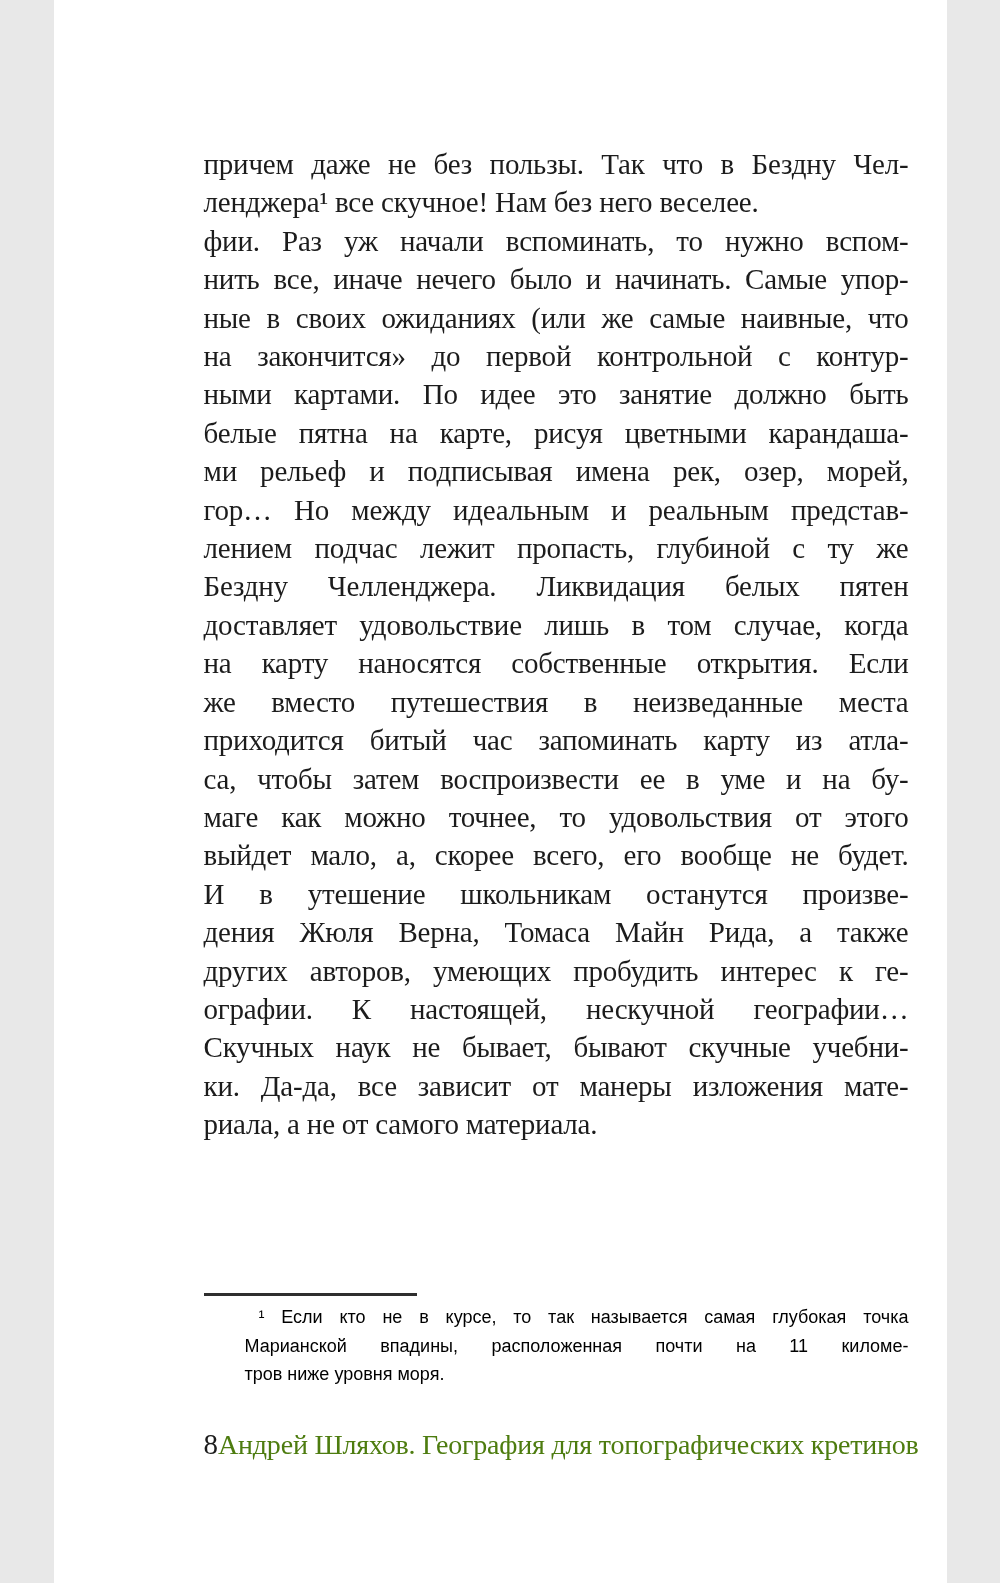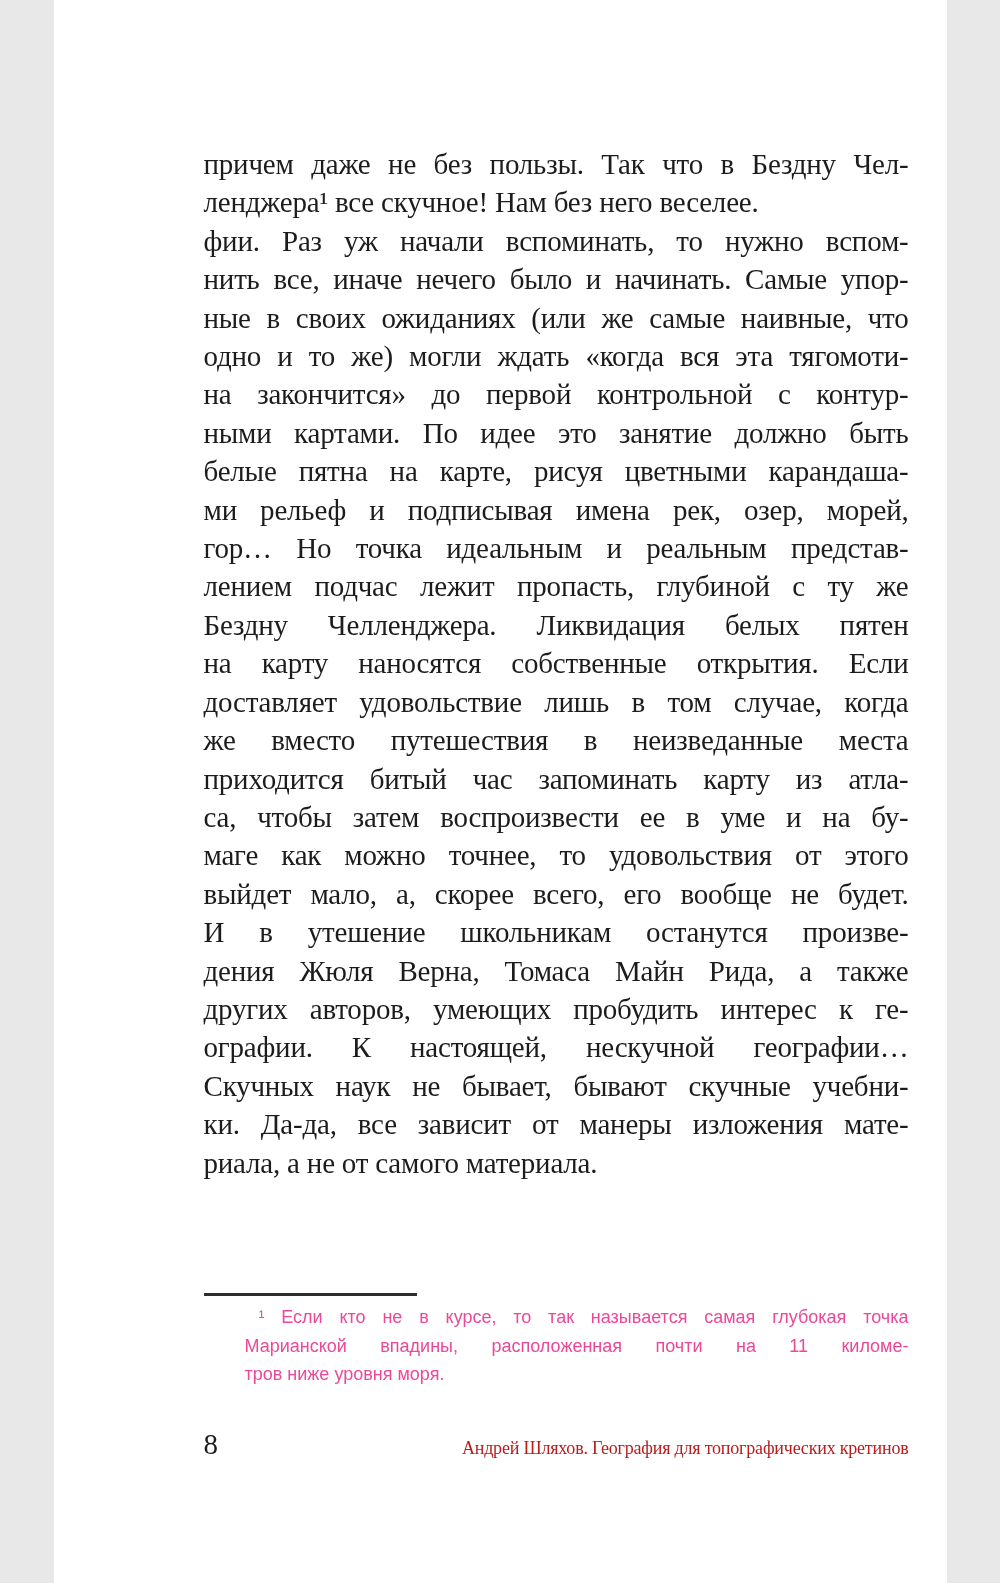--- a/index.html
+++ b/index.html
@@ -40,21 +40,21 @@
     background: #2e2e2e;
   }
   .footnote {
     position: absolute;
     left: 191px;
     top: 1303px;
     width: 664px;
     font-family: "Liberation Sans", sans-serif;
     font-size: 18px;
     line-height: 28.6px;
-    color: #ec4899;
+    color: #000000;
   }
   .fn-line {
     text-align: justify;
     text-align-last: justify;
     -moz-text-align-last: justify;
   }
   .fn-line.fn-first { text-indent: 14px; }
   .fn-line.fn-last { text-align-last: left; -moz-text-align-last: left; }
 
   .page-footer {
@@ -64,47 +64,46 @@
     width: 705px;
     display: flex;
     justify-content: space-between;
     align-items: baseline;
   }
   .page-num {
     font-size: 29px;
     color: #1c1c1c;
   }
   .running-title {
-    font-size: 18px;
+    font-size: 28px;
     letter-spacing: -0.2px;
-    color: #b91c1c;
+    color: #4d7c0f;
     white-space: nowrap;
   }
 </style>
 </head>
 <body>
 
 <div class="page">
 
   <main class="body-text" id="body-text">
       <div class="line">причем даже не без пользы. Так что в Бездну Чел-</div>
       <div class="line para-end">ленджера¹ все скучное! Нам без него веселее.</div>
       <div class="line">фии. Раз уж начали вспоминать, то нужно вспом-</div>
       <div class="line">нить все, иначе нечего было и начинать. Самые упор-</div>
       <div class="line">ные в своих ожиданиях (или же самые наивные, что</div>
-      <div class="line">одно и то же) могли ждать «когда вся эта тягомоти-</div>
       <div class="line">на закончится» до первой контрольной с контур-</div>
       <div class="line">ными картами. По идее это занятие должно быть</div>
       <div class="line">белые пятна на карте, рисуя цветными карандаша-</div>
       <div class="line">ми рельеф и подписывая имена рек, озер, морей,</div>
-      <div class="line">гор… Но точка идеальным и реальным представ-</div>
+      <div class="line">гор… Но между идеальным и реальным представ-</div>
       <div class="line">лением подчас лежит пропасть, глубиной с ту же</div>
       <div class="line">Бездну Челленджера. Ликвидация белых пятен</div>
+      <div class="line">доставляет удовольствие лишь в том случае, когда</div>
       <div class="line">на карту наносятся собственные открытия. Если</div>
-      <div class="line">доставляет удовольствие лишь в том случае, когда</div>
       <div class="line">же вместо путешествия в неизведанные места</div>
       <div class="line">приходится битый час запоминать карту из атла-</div>
       <div class="line">са, чтобы затем воспроизвести ее в уме и на бу-</div>
       <div class="line">маге как можно точнее, то удовольствия от этого</div>
       <div class="line">выйдет мало, а, скорее всего, его вообще не будет.</div>
       <div class="line">И в утешение школьникам останутся произве-</div>
       <div class="line">дения Жюля Верна, Томаса Майн Рида, а также</div>
       <div class="line">других авторов, умеющих пробудить интерес к ге-</div>
       <div class="line">ографии. К настоящей, нескучной географии…</div>
       <div class="line">Скучных наук не бывает, бывают скучные учебни-</div>

